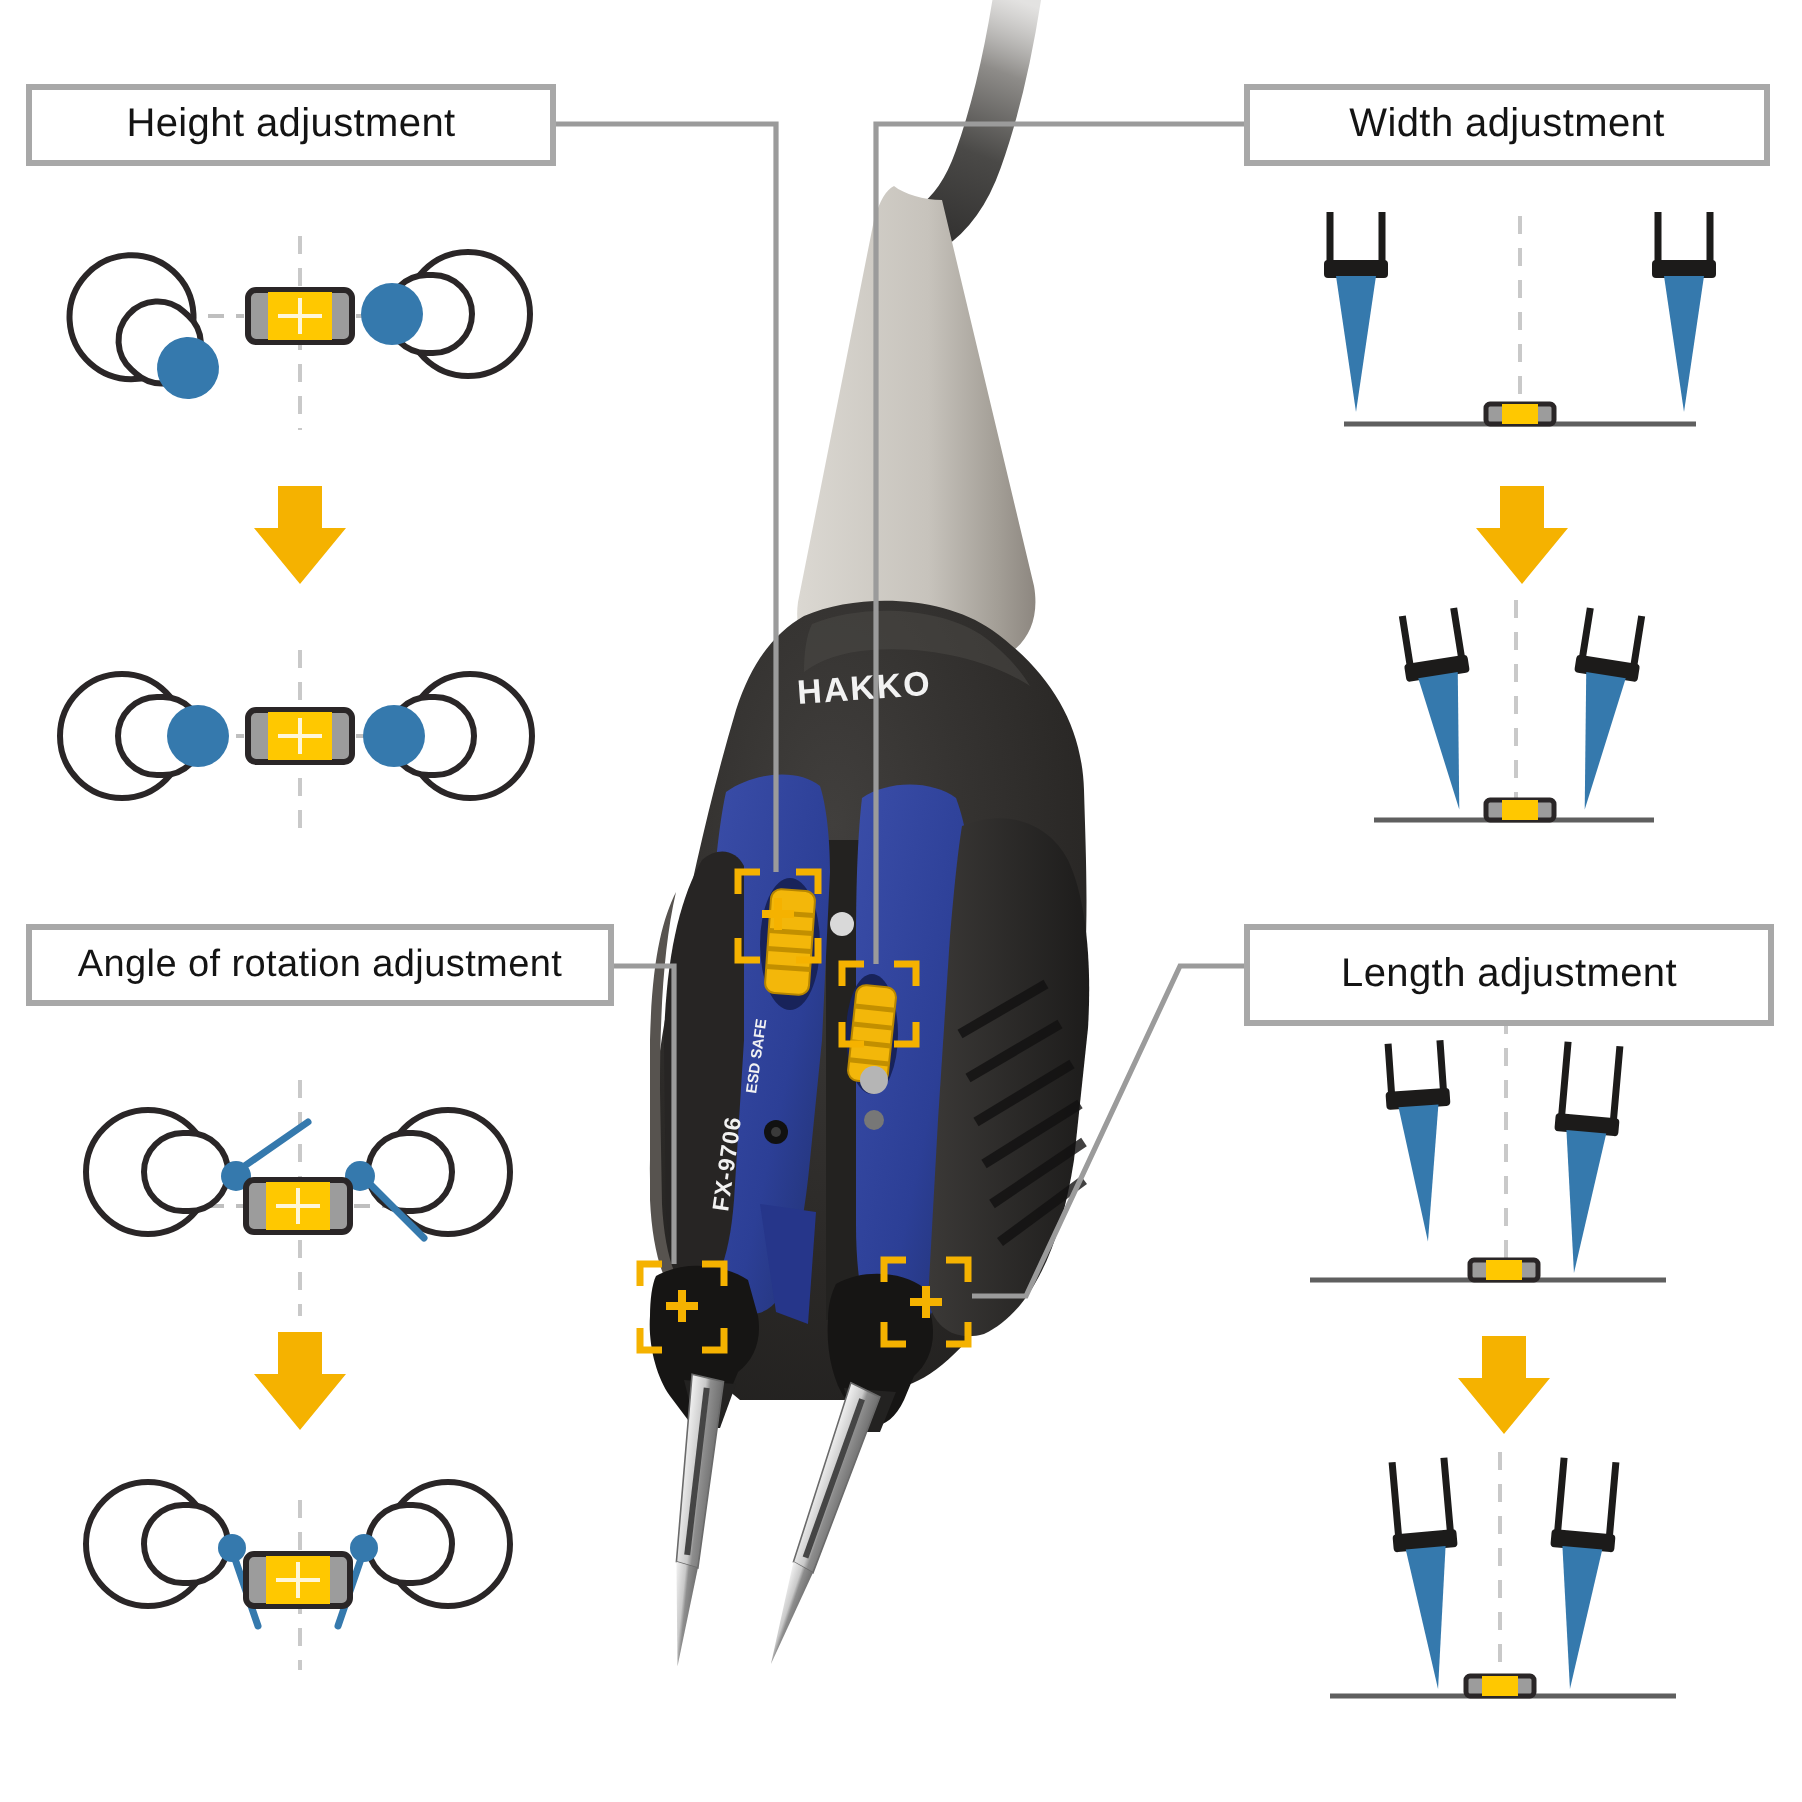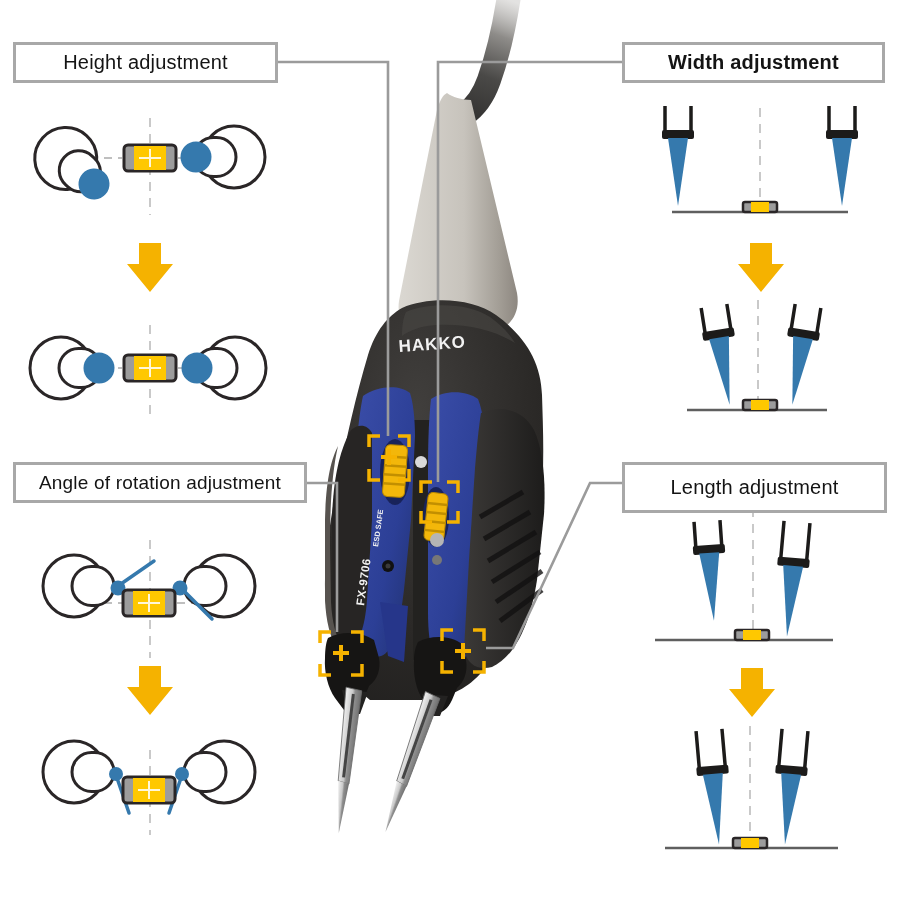--- a/index.html
+++ b/index.html
@@ -13,21 +13,21 @@
     --grip-dark:#272524;
   }
   html,body{margin:0;padding:0;background:#fff;}
   #stage{position:relative;width:901px;height:901px;background:#fff;overflow:hidden;
          font-family:"Liberation Sans",sans-serif;}
   #art{position:absolute;left:0;top:0;z-index:1;}
   .label-box{position:absolute;z-index:3;background:#fff;border:3px solid var(--label-border);
     box-sizing:border-box;display:flex;align-items:center;justify-content:center;
     font-size:20px;color:#141414;letter-spacing:.2px;}
   #lb-height{left:13px;top:42px;width:265px;height:41px;}
-  #lb-width{left:622px;top:42px;width:263px;height:41px;font-weight:bold;}
+  #lb-width{left:622px;top:42px;width:263px;height:41px;}
   #lb-angle{left:13px;top:462px;width:294px;height:41px;font-size:19px;}
   #lb-length{left:622px;top:462px;width:265px;height:51px;}
 
   .fill-accent{fill:var(--accent-yellow);}
   .stroke-accent{stroke:var(--accent-yellow);fill:none;}
   .fill-blue{fill:var(--tip-blue);}
   .stroke-blue{stroke:var(--tip-blue);fill:none;}
   .outl{stroke:var(--outline);}
   .callout{stroke:var(--callout-line);stroke-width:2.6;fill:none;}
   .dash{stroke:#C9C9C9;stroke-width:2;fill:none;stroke-dasharray:9 7;}

